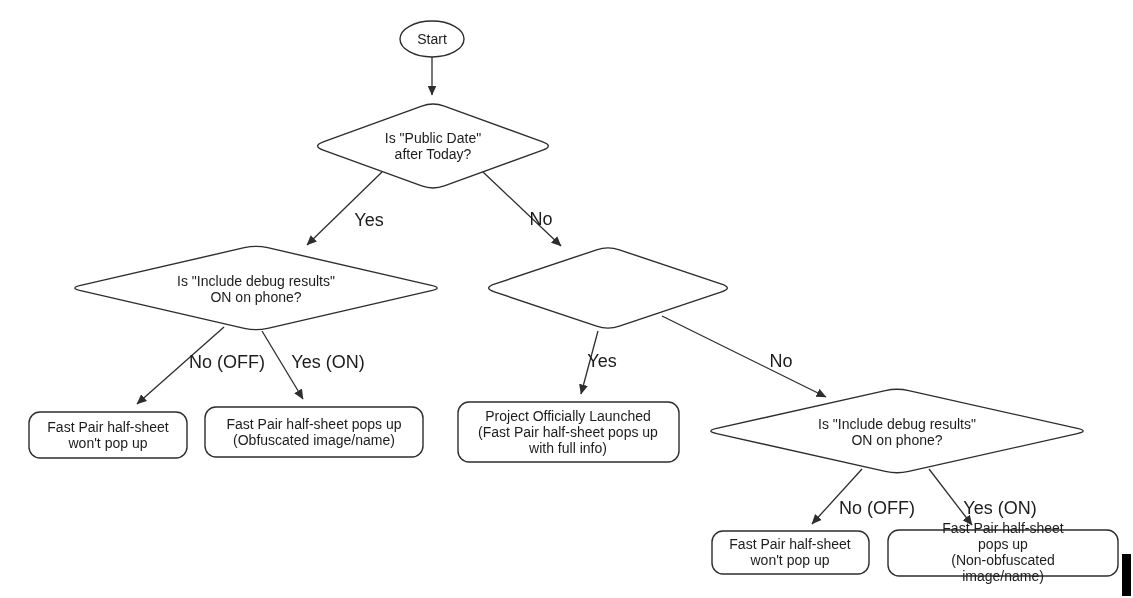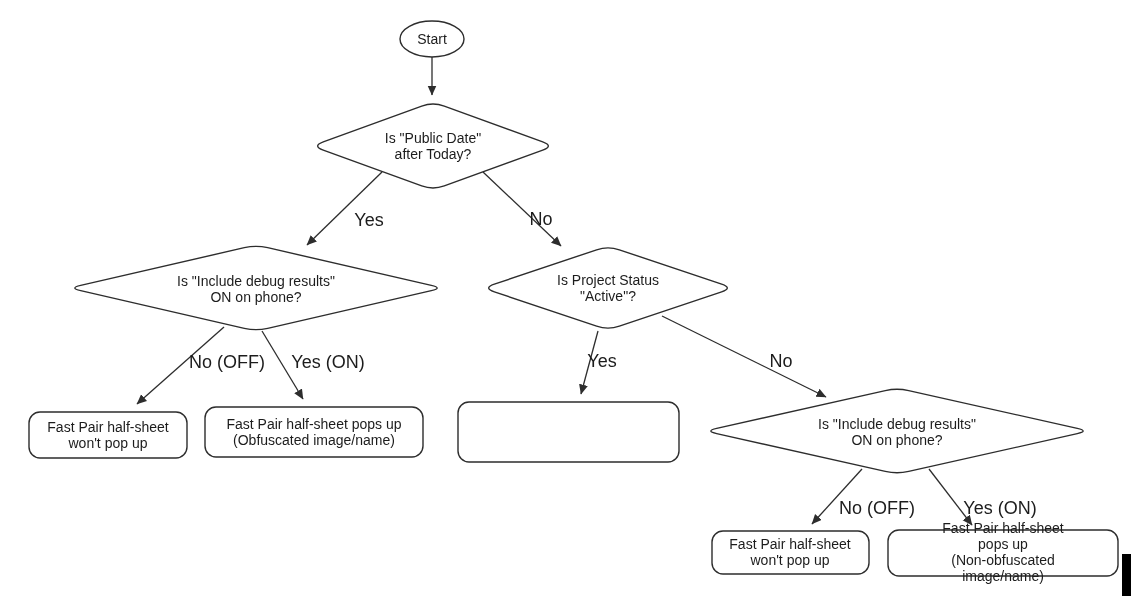--- a/index.html
+++ b/index.html
@@ -55,28 +55,29 @@
     <rect class="shape" x="458" y="402" width="221" height="60" rx="11"></rect>
     <rect class="shape" x="712" y="531" width="157" height="43" rx="11"></rect>
     <rect class="shape" x="888" y="530" width="230" height="46" rx="11"></rect>
   </svg>
 
   <div class="label" style="left:432px;top:39px">Start</div>
   <div class="label" style="left:433px;top:146px">Is "Public Date"
 after Today?</div>
   <div class="label" style="left:256px;top:289px">Is "Include debug results"
 ON on phone?</div>
-  <div class="label" style="left:608px;top:288px">Is Project Status
-"Active"?</div>
   <div class="label" style="left:897px;top:432px">Is "Include debug results"
 ON on phone?</div>
   <div class="label" style="left:108px;top:435px">Fast Pair half-sheet
 won't pop up</div>
   <div class="label" style="left:314px;top:432px">Fast Pair half-sheet pops up
 (Obfuscated image/name)</div>
+  <div class="label" style="left:568px;top:432px">Project Officially Launched
+(Fast Pair half-sheet pops up
+with full info)</div>
   <div class="label" style="left:790px;top:552px">Fast Pair half-sheet
 won't pop up</div>
   <div class="label" style="left:1003px;top:552px">Fast Pair half-sheet pops up
 (Non-obfuscated image/name)</div>
 
   <div class="edge-label" style="left:369px;top:220px">Yes</div>
   <div class="edge-label" style="left:541px;top:219px">No</div>
   <div class="edge-label" style="left:227px;top:362px">No (OFF)</div>
   <div class="edge-label" style="left:328px;top:362px">Yes (ON)</div>
   <div class="edge-label" style="left:602px;top:361px">Yes</div>

